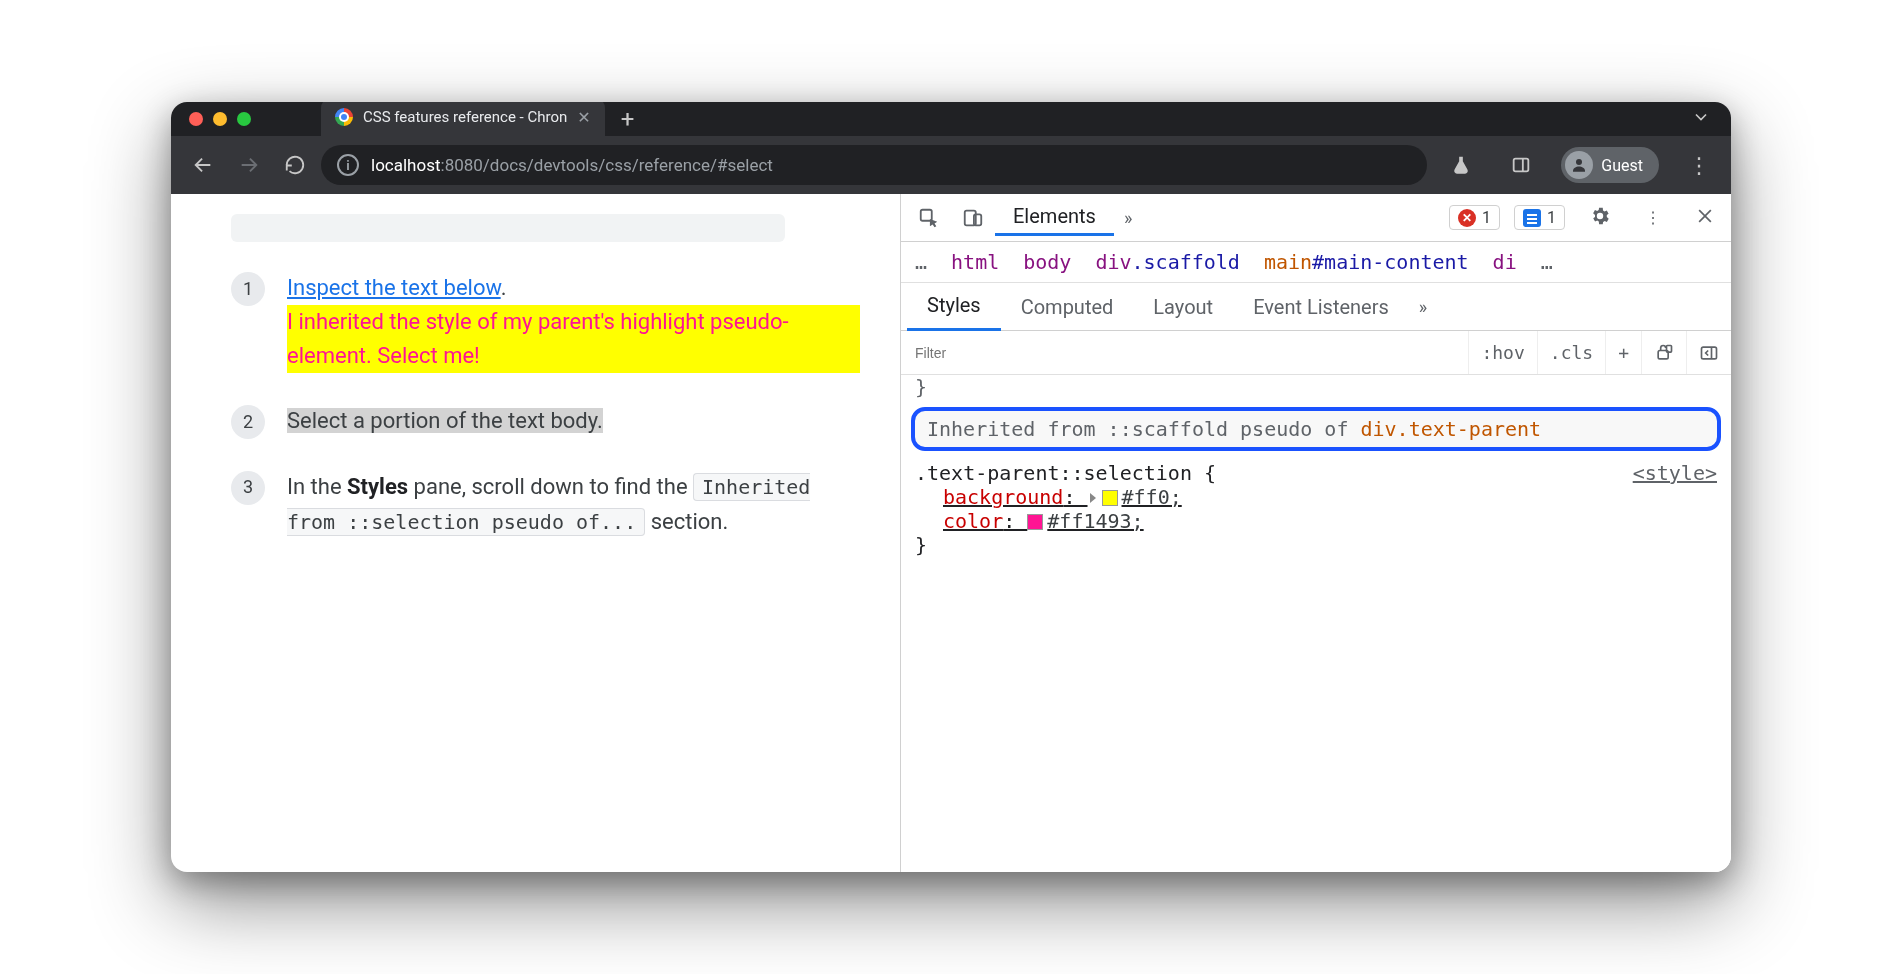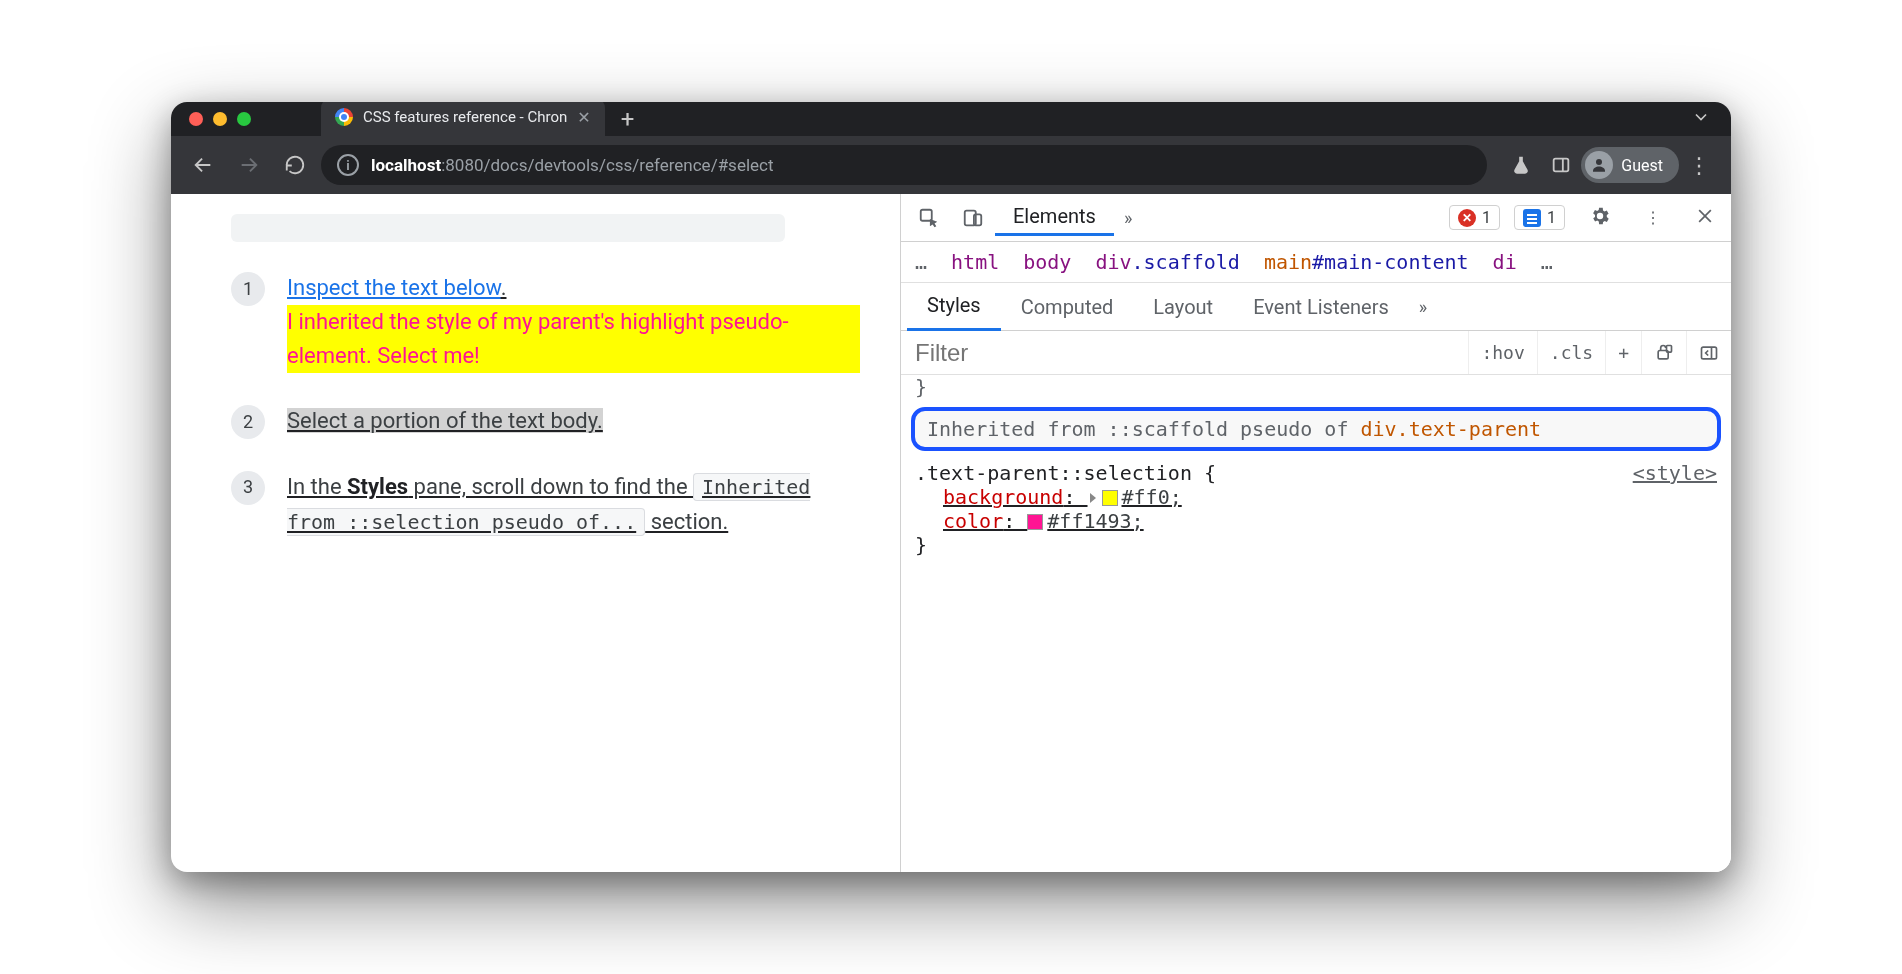--- a/index.html
+++ b/index.html
@@ -89,23 +89,23 @@
     padding: 0 16px;
     gap: 12px;
     color: #e8eaed;
     font-size: 17px;
   }
   .omnibox .info-icon {
     width:22px; height:22px; border:2px solid #9aa0a6; border-radius:50%;
     display:flex; align-items:center; justify-content:center;
     color:#9aa0a6; font-weight:bold; font-size:13px;
   }
-  .omnibox .host { color:#fff; font-weight:700; }
+  .omnibox .host { color:#fff; font-weight:400; }
   .omnibox .path { color:#9aa0a6; }
-  .right-icons { display:flex; align-items:center; gap:0; padding-left:8px; }
+  .right-icons { display:flex; align-items:center; gap:20px; padding-left:8px; }
   .guest-chip {
     display:flex; align-items:center; gap:8px;
     background:#5f6368; color:#fff; border-radius:20px;
     padding:4px 16px 4px 4px; height:36px; font-size:16px;
   }
   .guest-chip .avatar {
     width:28px; height:28px; border-radius:50%; background:#9aa0a6;
     display:flex; align-items:center; justify-content:center;
   }
   .kebab { color:#c7c7c7; font-size:22px; width:40px; text-align:center; }
@@ -116,21 +116,21 @@
     padding: 20px 40px 30px 60px;
     color:#202124;
     position: relative;
     border-right: 1px solid #d0d0d0;
     overflow:hidden;
   }
   .page .topbar {
     background:#f1f3f4; height:28px; border-radius:6px; margin:0 0 28px 0;
     width: 88%;
   }
-  ol.steps { list-style:none; counter-reset: step; text-decoration: underline; }
+  ol.steps { list-style:none; counter-reset: step; }
   ol.steps > li {
     counter-increment: step;
     position:relative;
     padding-left:56px;
     margin-bottom: 30px;
     font-size: 22px;
     line-height: 1.6;
     color:#3c4043;
   }
   ol.steps > li::before {
@@ -199,21 +199,21 @@
   .dt-subtabs {
     display:flex; align-items:center; height:48px; border-bottom:1px solid #d0d0d0; padding:0 6px;
   }
   .dt-subtab { padding:0 20px; height:48px; display:flex; align-items:center; font-size:20px; color:#5f6368; }
   .dt-subtab.active { color:#202124; border-bottom:3px solid #1a73e8; }
   .styles-toolbar {
     display:flex; align-items:center; height:44px; border-bottom:1px solid #e0e0e0;
     font-size:18px; color:#5f6368;
   }
   .styles-toolbar .filter {
-    flex:1; border:none; outline:none; font-size:24px; padding:0 14px; color:#5f6368;
+    flex:1; border:none; outline:none; font-size:14px; padding:0 14px; color:#5f6368;
     background:transparent;
   }
   .styles-toolbar .tool { padding:0 12px; font-family: ui-monospace, Menlo, monospace; font-size:18px; border-left:1px solid #eee; height:100%; display:flex; align-items:center; }
   .styles-body {
     font-family: ui-monospace, Menlo, Consolas, monospace;
     font-size: 20px;
     padding: 0;
   }
   .brace-row { padding: 0 14px; color:#5f6368; }
   .inherit-row {

